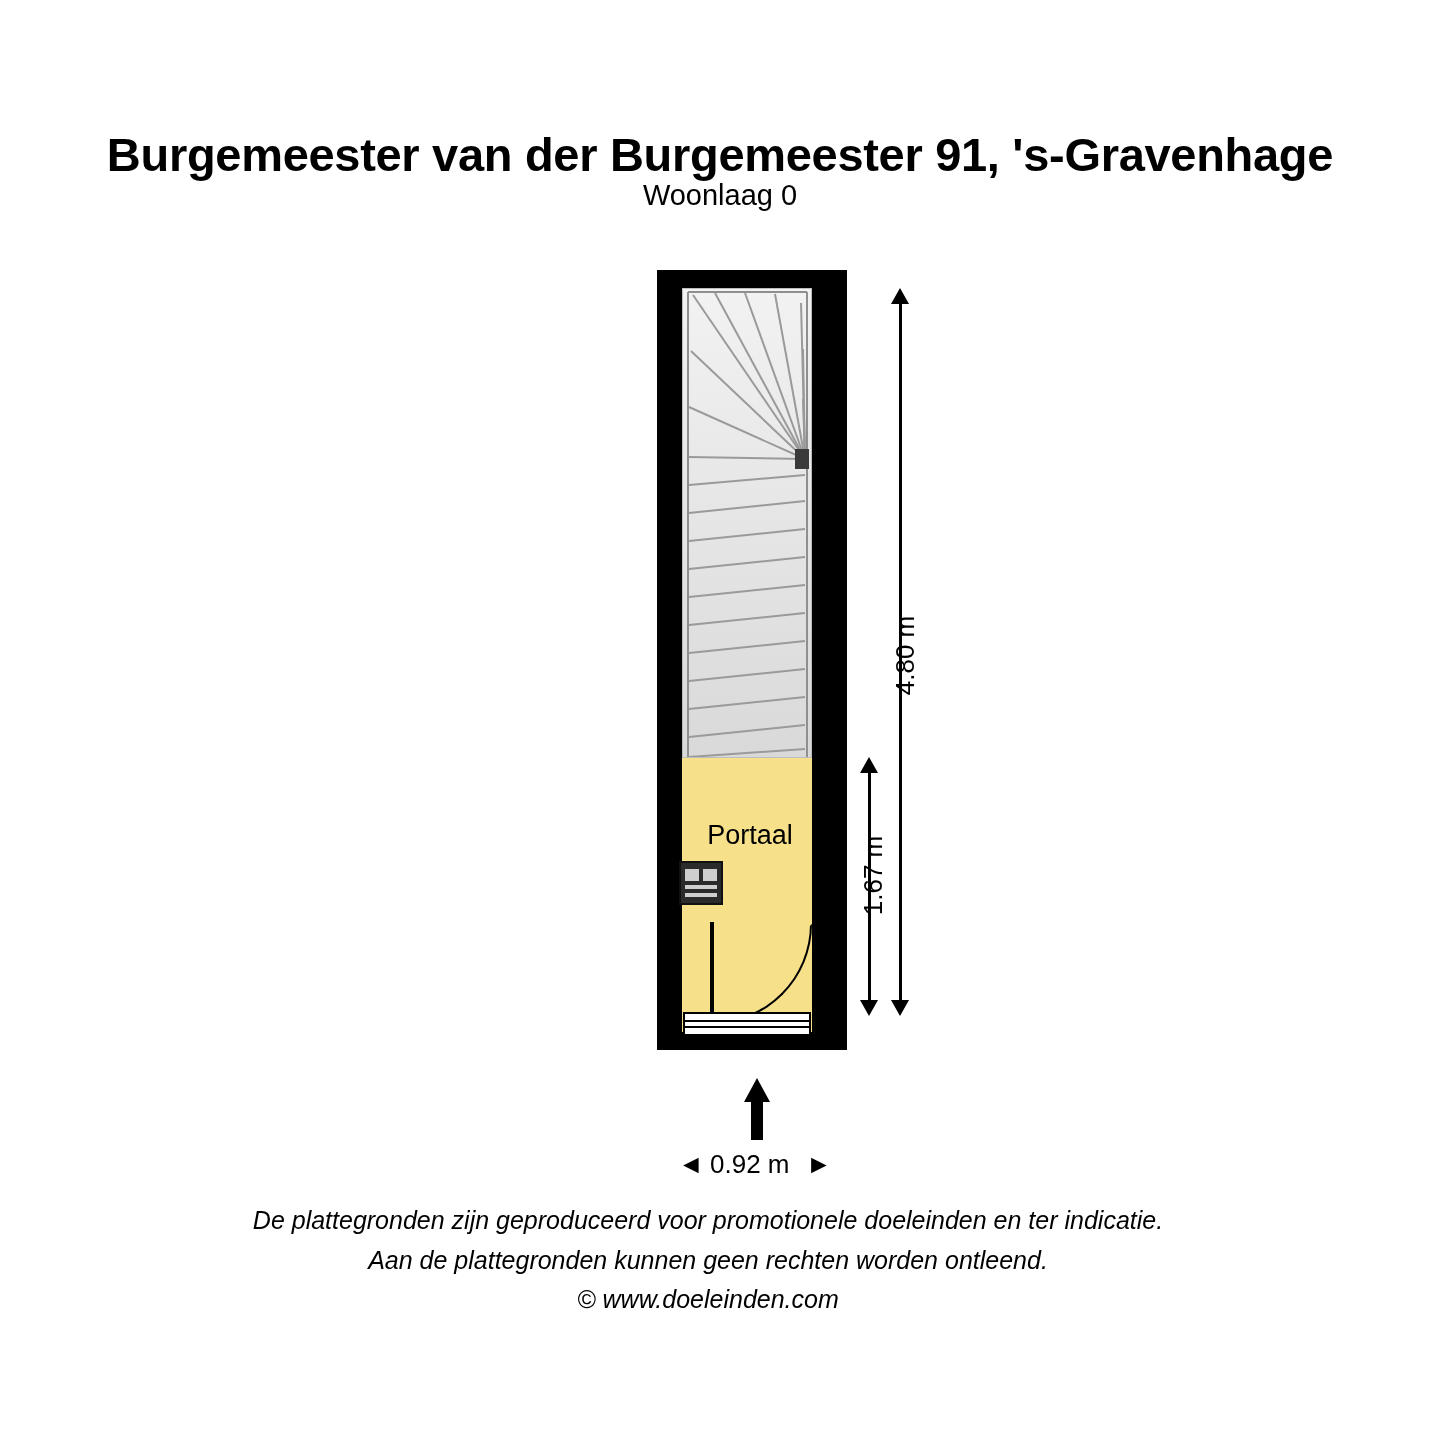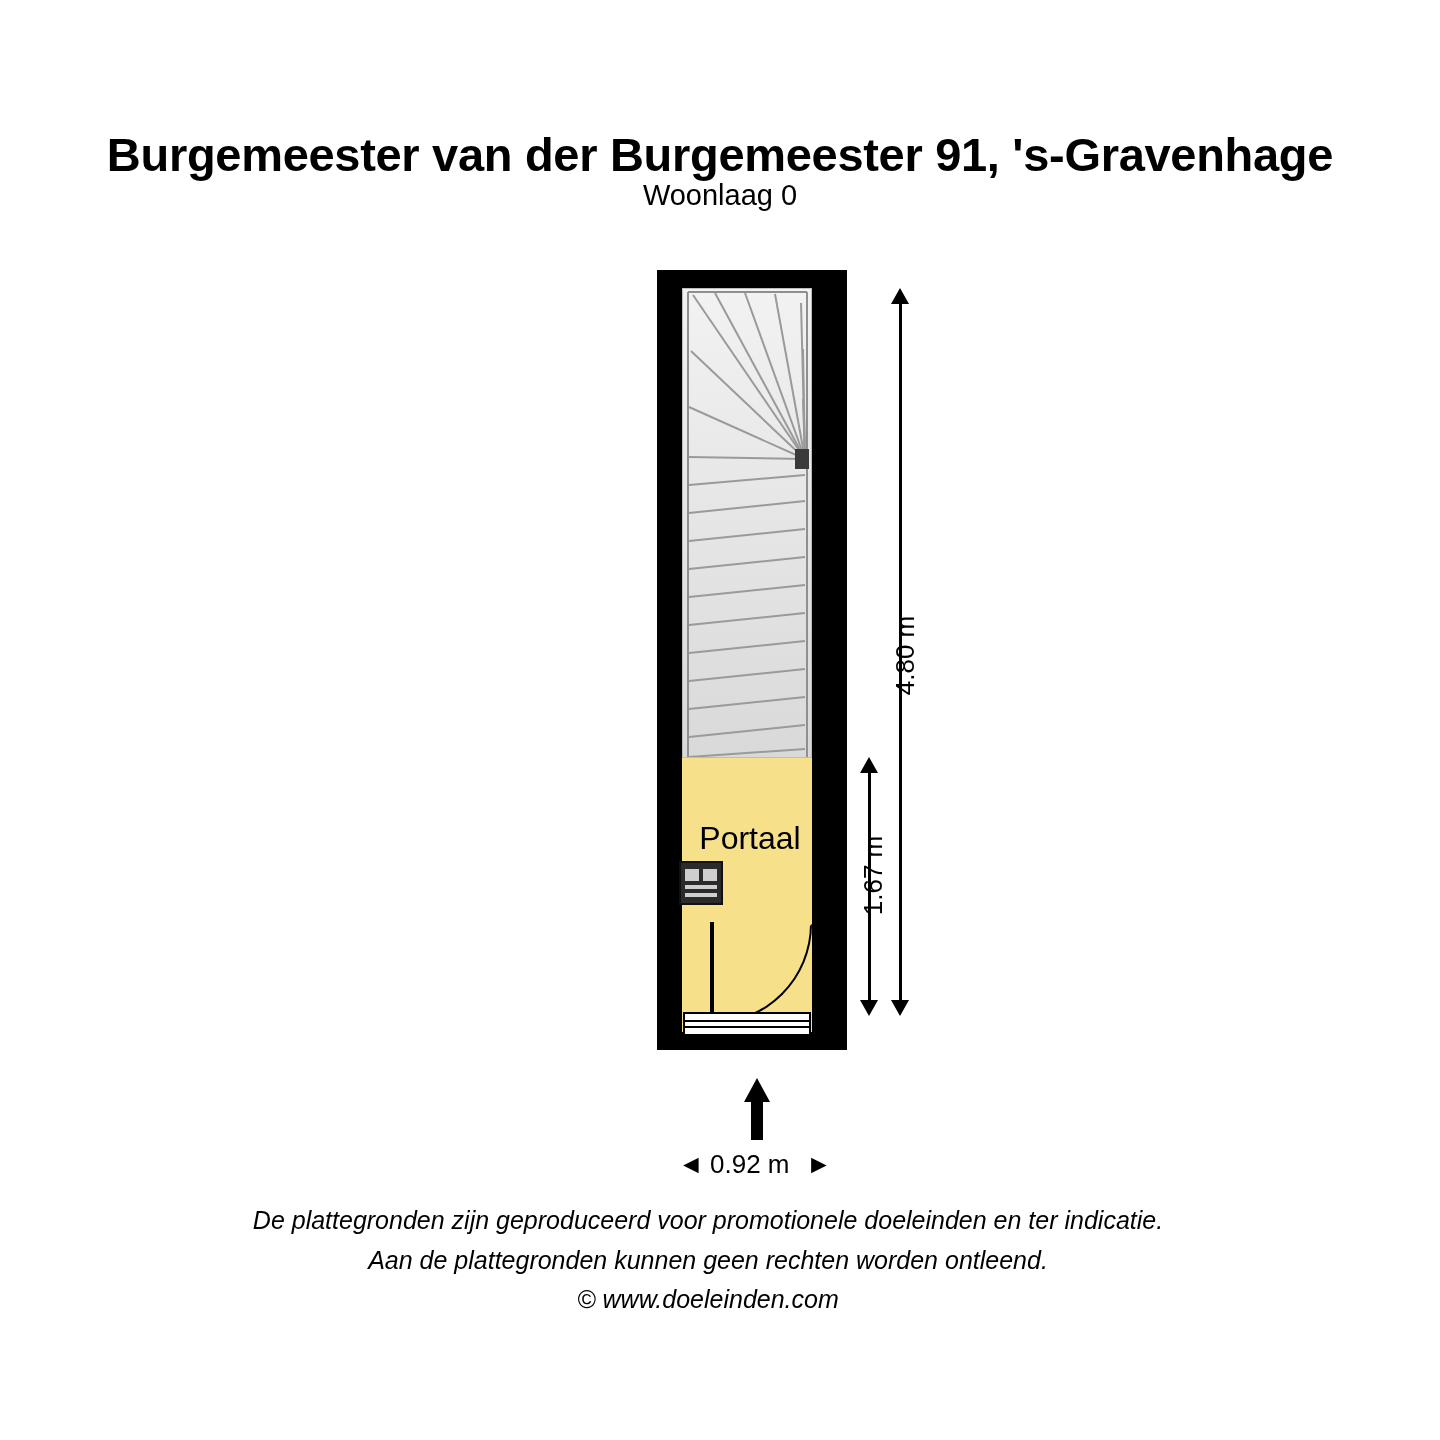--- a/index.html
+++ b/index.html
@@ -88,21 +88,21 @@
     height: 274px;
     background: #f7e08a;
     box-sizing: border-box;
   }
   .room-label {
     position: absolute;
     left: 660px;
     top: 820px;
     width: 180px;
     text-align: center;
-    font-size: 32px;
+    font-size: 27px;
     letter-spacing: 0px;
     white-space: nowrap;
   }
 
   
   .meter-box {
     position: absolute;
     left: 679px;
     top: 861px;
     width: 44px;

